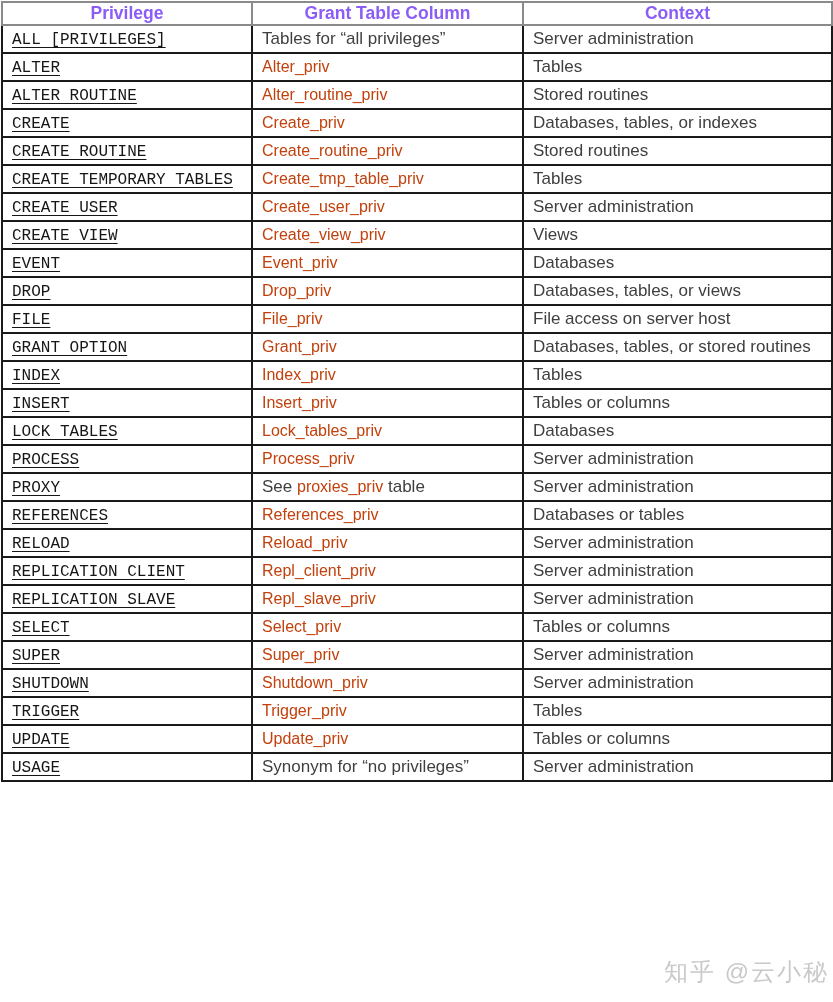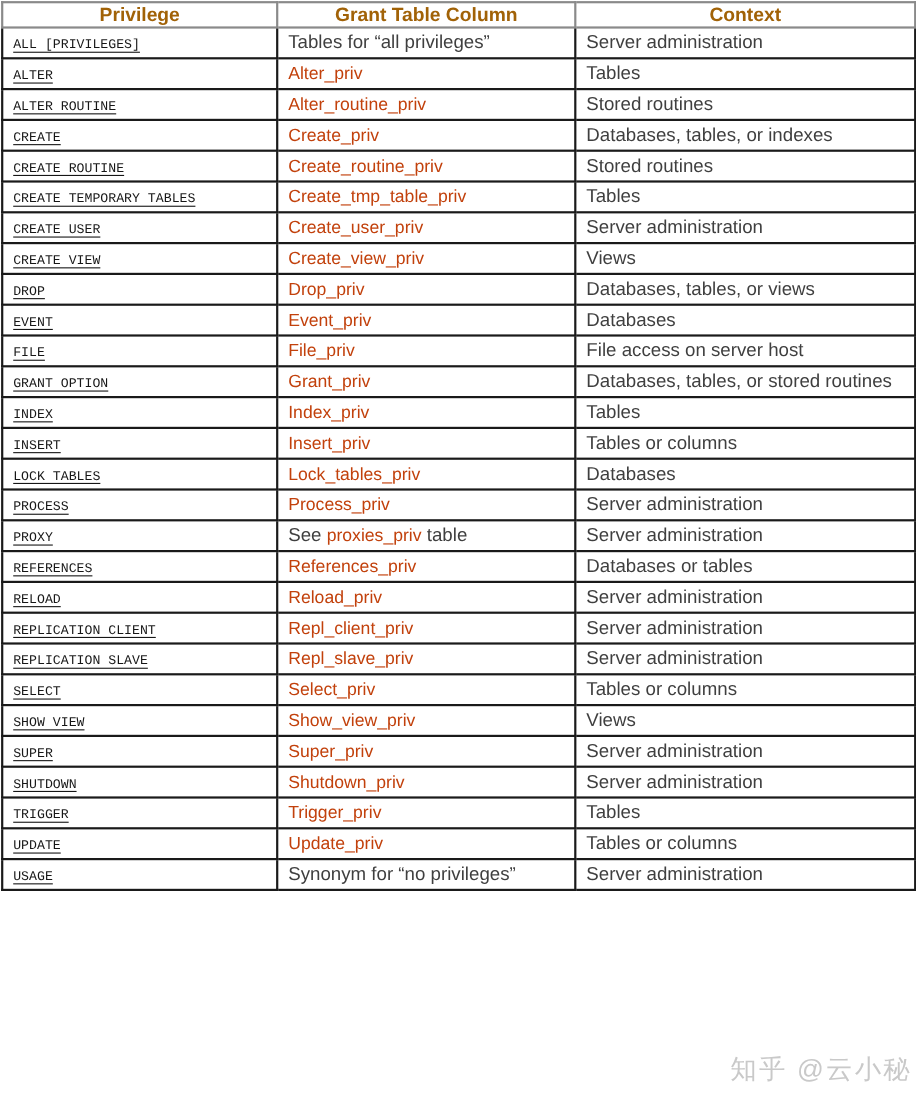--- a/index.html
+++ b/index.html
@@ -19,40 +19,40 @@
   }
   col.c1 { width: 250px; }
   col.c2 { width: 271px; }
   col.c3 { width: 309px; }
   th {
     border: 2px solid #8a8a8a;
     height: 20px;
     padding: 0 8px;
     font-size: 17.5px;
     font-weight: bold;
-    color: #a16207;
+    color: #8b5cf6;
     text-align: center;
     vertical-align: middle;
     background: #ffffff;
   }
   td {
     border: 2px solid #1a1a1a;
     height: 28px;
     padding: 0 9px;
     font-size: 17px;
     color: #3f3f3f;
     text-align: left;
     vertical-align: middle;
     background: #ffffff;
     white-space: nowrap;
     overflow: hidden;
   }
   a.priv-link {
     font-family: "Liberation Mono", monospace;
-    font-size: 12px;
+    font-size: 16px;
     color: #161616;
     text-underline-offset: 3px;
   }
   span.code {
     font-family: Liberation Sans, sans-serif;
     font-size: 16px;
     color: #c2410c;
   }
   span.plain {
     font-size: 17px;
@@ -121,30 +121,30 @@
         <td><a class="priv-link" href="#">CREATE USER</a></td>
         <td><span class="code">Create_user_priv</span></td>
         <td>Server administration</td>
       </tr>
       <tr>
         <td><a class="priv-link" href="#">CREATE VIEW</a></td>
         <td><span class="code">Create_view_priv</span></td>
         <td>Views</td>
       </tr>
       <tr>
+        <td><a class="priv-link" href="#">EVENT</a></td>
+        <td><span class="code">Event_priv</span></td>
+        <td>Databases</td>
+      </tr>
+      <tr>
         <td><a class="priv-link" href="#">DROP</a></td>
         <td><span class="code">Drop_priv</span></td>
         <td>Databases, tables, or views</td>
       </tr>
       <tr>
-        <td><a class="priv-link" href="#">EVENT</a></td>
-        <td><span class="code">Event_priv</span></td>
-        <td>Databases</td>
-      </tr>
-      <tr>
         <td><a class="priv-link" href="#">FILE</a></td>
         <td><span class="code">File_priv</span></td>
         <td>File access on server host</td>
       </tr>
       <tr>
         <td><a class="priv-link" href="#">GRANT OPTION</a></td>
         <td><span class="code">Grant_priv</span></td>
         <td>Databases, tables, or stored routines</td>
       </tr>
       <tr>
@@ -189,25 +189,20 @@
       </tr>
       <tr>
         <td><a class="priv-link" href="#">REPLICATION SLAVE</a></td>
         <td><span class="code">Repl_slave_priv</span></td>
         <td>Server administration</td>
       </tr>
       <tr>
         <td><a class="priv-link" href="#">SELECT</a></td>
         <td><span class="code">Select_priv</span></td>
         <td>Tables or columns</td>
-      </tr>
-      <tr>
-        <td><a class="priv-link" href="#">SHOW VIEW</a></td>
-        <td><span class="code">Show_view_priv</span></td>
-        <td>Views</td>
       </tr>
       <tr>
         <td><a class="priv-link" href="#">SUPER</a></td>
         <td><span class="code">Super_priv</span></td>
         <td>Server administration</td>
       </tr>
       <tr>
         <td><a class="priv-link" href="#">SHUTDOWN</a></td>
         <td><span class="code">Shutdown_priv</span></td>
         <td>Server administration</td>

